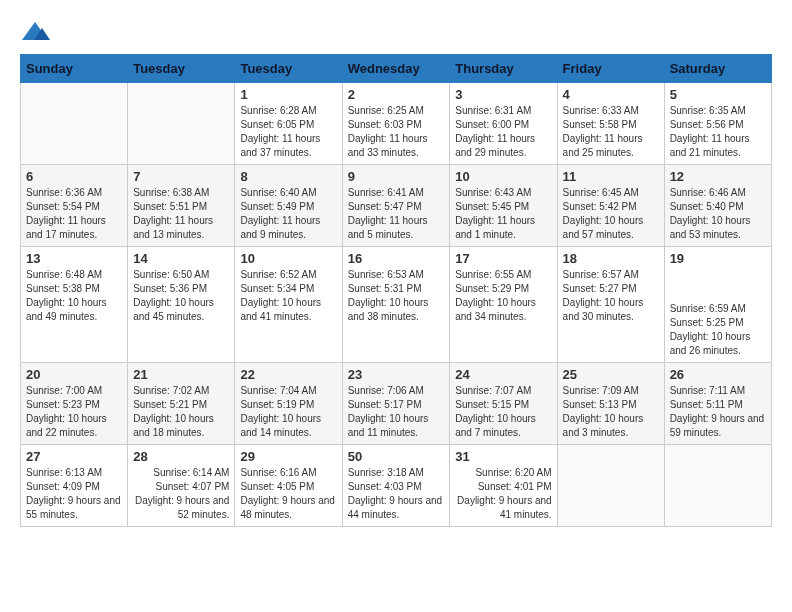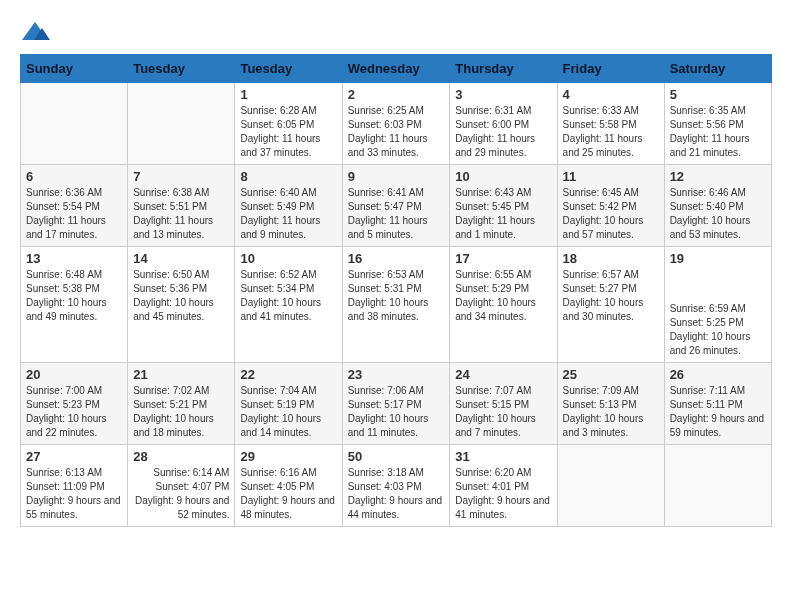--- a/index.html
+++ b/index.html
@@ -285,21 +285,21 @@
           <span class="day-num">26</span>
           <div class="cell-info" style="white-space: pre-line;">Sunrise: 7:11 AM
 Sunset: 5:11 PM
 Daylight: 9 hours and 59 minutes.</div>
         </td>
       </tr>
       <tr>
         <td>
           <span class="day-num">27</span>
           <div class="cell-info" style="white-space: pre-line;">Sunrise: 6:13 AM
-Sunset: 11:09 PM
+Sunset: 4:09 PM
 Daylight: 9 hours and 55 minutes.</div>
         </td>
         <td>
           <span class="day-num">28</span>
           <div class="cell-info" style="white-space: pre-line; text-align: right;">Sunrise: 6:14 AM
 Sunset: 4:07 PM
 Daylight: 9 hours and 52 minutes.</div>
         </td>
         <td>
           <span class="day-num">29</span>
@@ -308,21 +308,21 @@
 Daylight: 9 hours and 48 minutes.</div>
         </td>
         <td>
           <span class="day-num">50</span>
           <div class="cell-info" style="white-space: pre-line;">Sunrise: 3:18 AM
 Sunset: 4:03 PM
 Daylight: 9 hours and 44 minutes.</div>
         </td>
         <td>
           <span class="day-num">31</span>
-          <div class="cell-info" style="white-space: pre-line;">Sunrise: 6:20 AM
+          <div class="cell-info" style="white-space: pre-line; text-align: right;">Sunrise: 6:20 AM
 Sunset: 4:01 PM
 Daylight: 9 hours and 41 minutes.</div>
         </td>
         <td class="empty-cell"></td>
         <td class="empty-cell"></td>
       </tr>
     </tbody>
 </table>
 
 </body></html>

